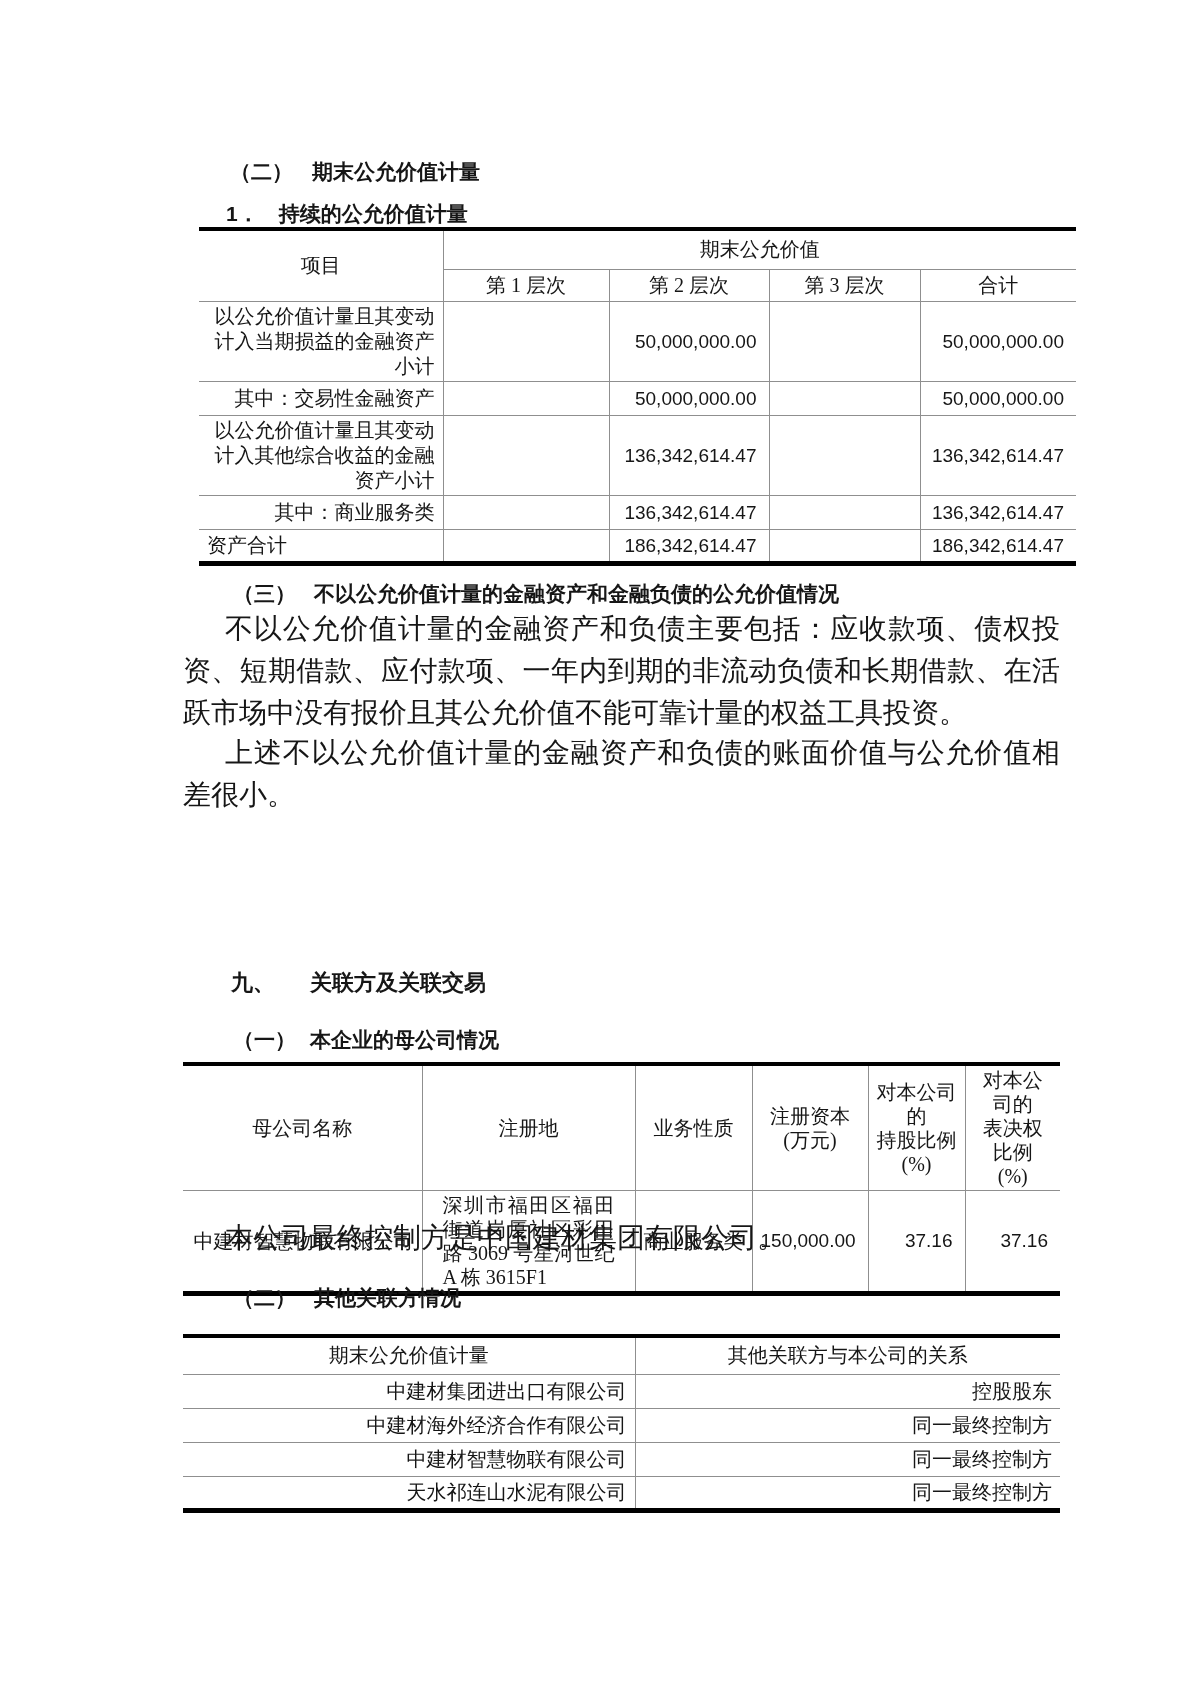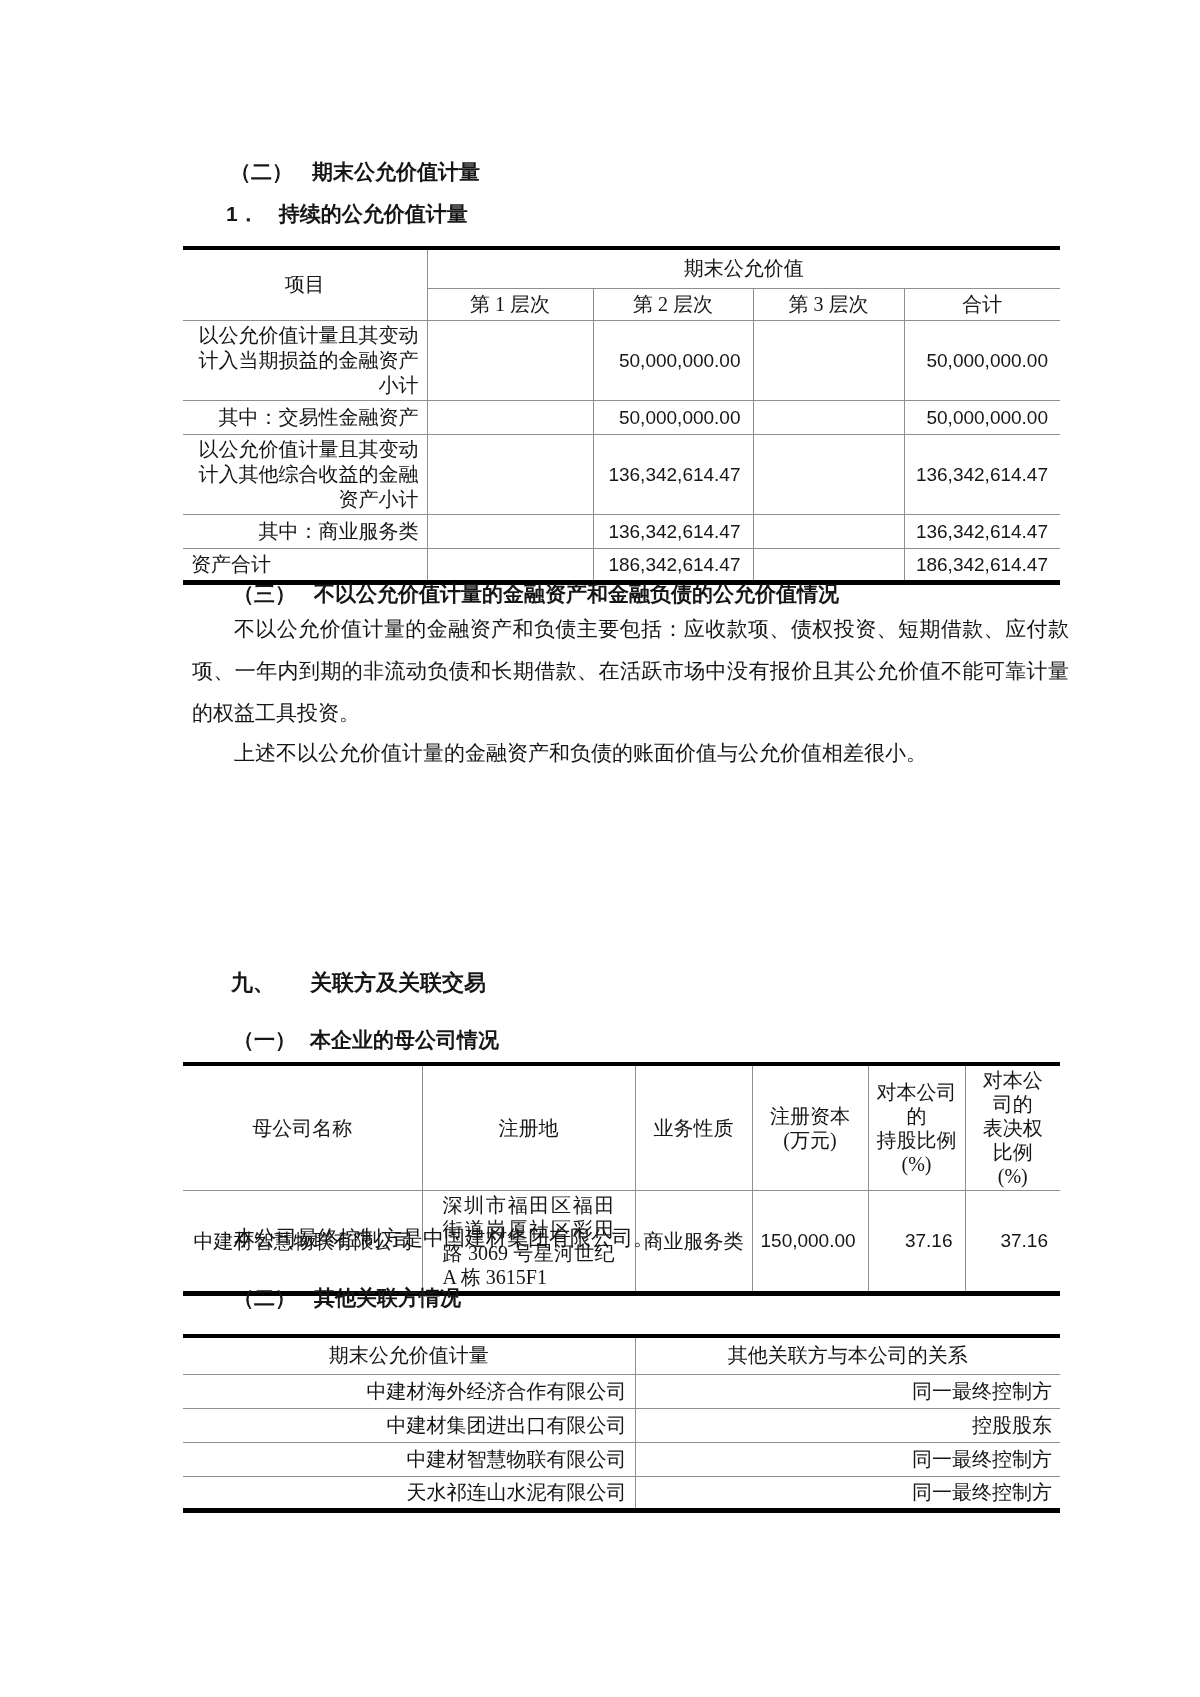--- a/index.html
+++ b/index.html
@@ -8,22 +8,22 @@
     background:#ffffff; overflow:hidden;
     font-family:"Liberation Serif","DejaVu Serif",serif; color:#161616;
   }
   .heading {
     position:absolute; display:flex; align-items:baseline;
     font-family:"Liberation Sans","DejaVu Sans",sans-serif;
     font-weight:bold; font-size:21px; white-space:nowrap;
   }
   .heading.big { font-size:22px; }
   .para {
-    position:absolute; left:192px; width:877px;
-    font-size:21px; line-height:42px; text-align:justify; text-indent:42px;
+    position:absolute; left:183px; width:877px;
+    font-size:28px; line-height:42px; text-align:justify; text-indent:42px;
   }
   .para.single { line-height:28px;font-family:Liberation Serif, serif; }
   table.doc {
     position:absolute; left:183px; width:877px;
     border-collapse:collapse; table-layout:fixed; background:#fff;
     border-top:4px solid #000; border-bottom:5px solid #000;
     font-size:20px;
   }
   table.doc td, table.doc th {
     border:1px solid #8f8f8f; font-weight:normal;
@@ -51,21 +51,21 @@
   <div class="heading" style="top:158px; left:230px; gap:19px;">
     <span>（二）</span>
     <span>期末公允价值计量</span>
   </div>
 
   <div class="heading" style="top:200px; left:226px; gap:20px;">
     <span>1．</span>
     <span>持续的公允价值计量</span>
   </div>
 
-  <table class="doc" id="fv-table" style="top:246px;">
+  <table class="doc" id="fv-table" style="top:227px;margin-left:16px;">
     <colgroup>
       <col style="width:244px">
         <col style="width:166px">
         <col style="width:160px">
         <col style="width:151px">
         <col style="width:156px">
     </colgroup>
     <tbody>
         <tr style="height:40px">
       <th rowspan="2">项目</th>
@@ -178,28 +178,28 @@
     <colgroup>
       <col style="width:452px">
         <col style="width:425px">
     </colgroup>
     <tbody>
         <tr style="height:38px">
       <th>期末公允价值计量</th>
       <th>其他关联方与本公司的关系</th>
     </tr>
     <tr style="height:34px">
+      <td class="cell-left">中建材集团进出口有限公司</td>
+      <td class="cell-left">控股股东</td>
+    </tr>
+    <tr style="height:34px">
       <td class="cell-left">中建材海外经济合作有限公司</td>
       <td class="cell-left">同一最终控制方</td>
     </tr>
     <tr style="height:34px">
-      <td class="cell-left">中建材集团进出口有限公司</td>
-      <td class="cell-left">控股股东</td>
-    </tr>
-    <tr style="height:34px">
       <td class="cell-left">中建材智慧物联有限公司</td>
       <td class="cell-left">同一最终控制方</td>
     </tr>
     <tr style="height:34px">
       <td class="cell-left">天水祁连山水泥有限公司</td>
       <td class="cell-left">同一最终控制方</td>
     </tr>
   </tbody>
     </table>
 

